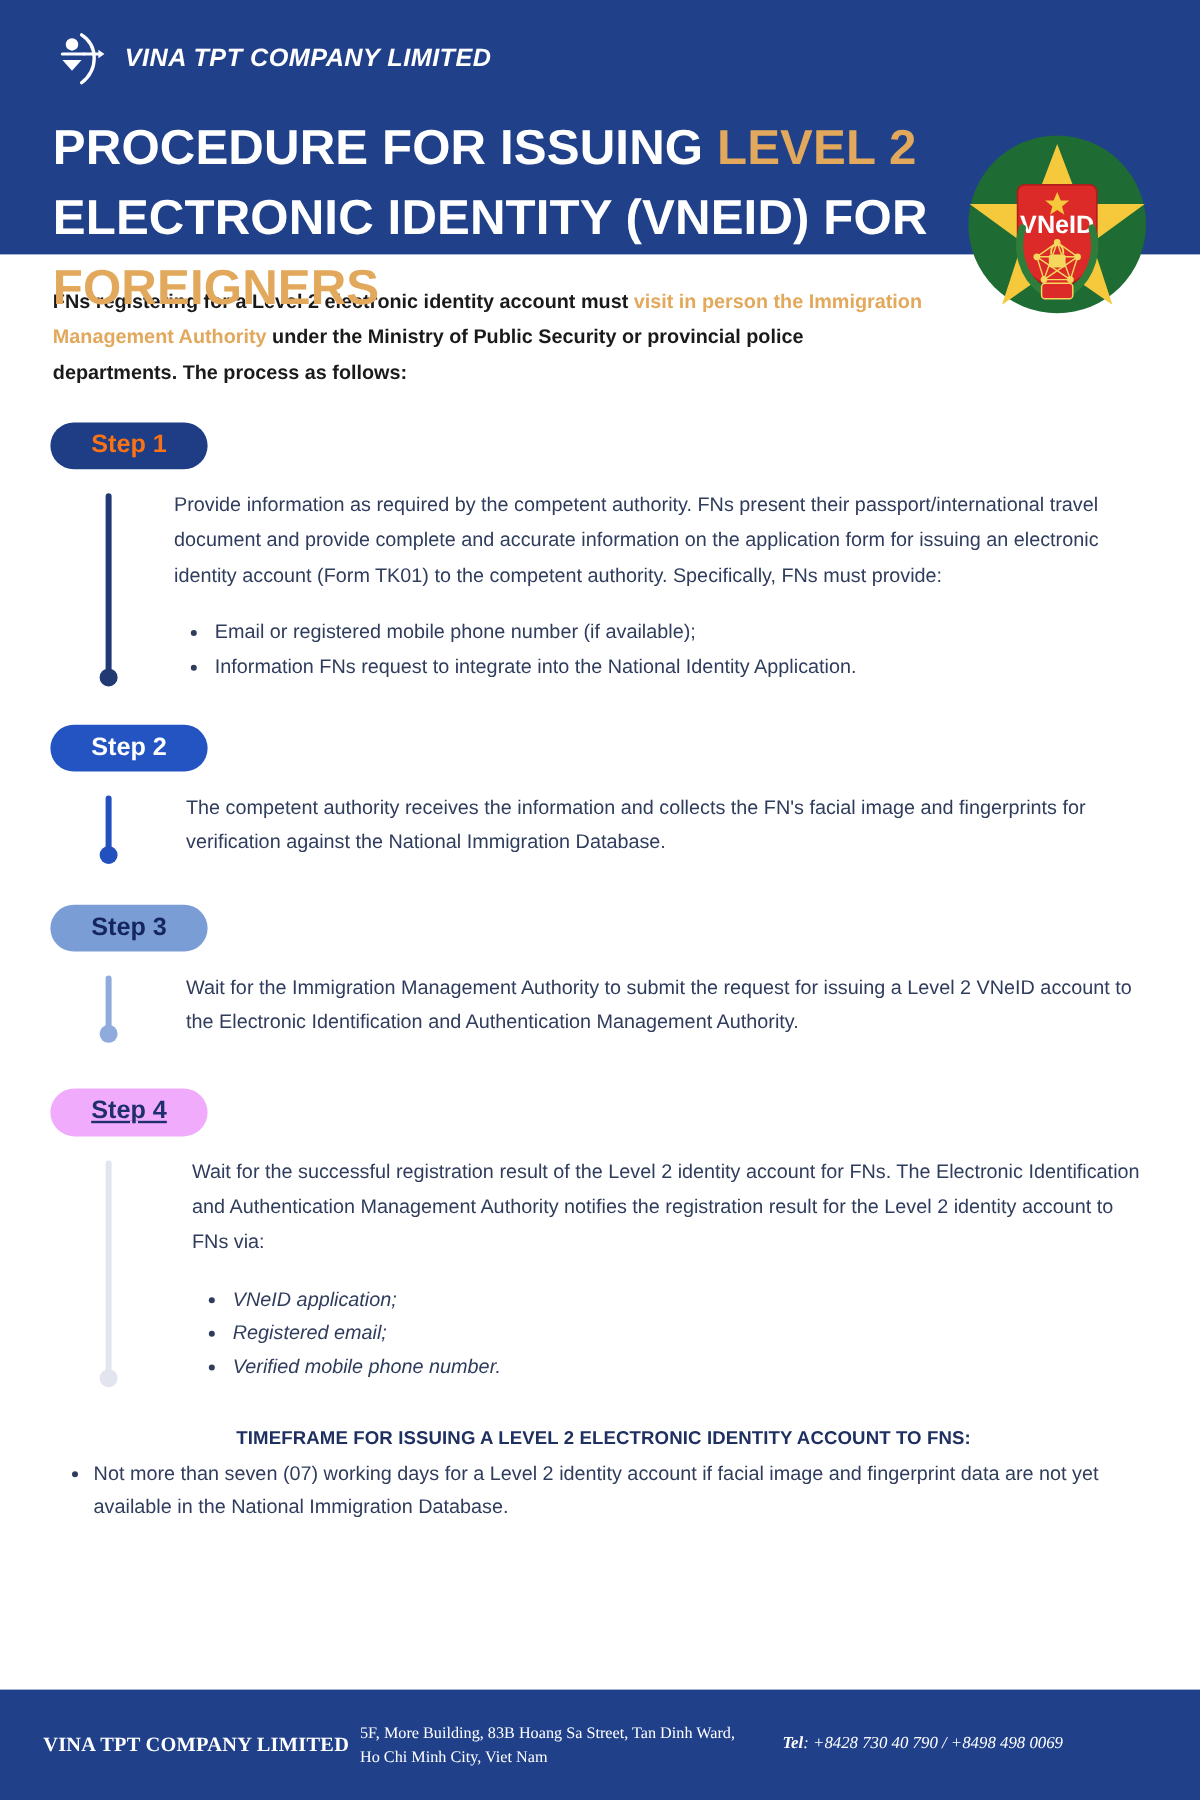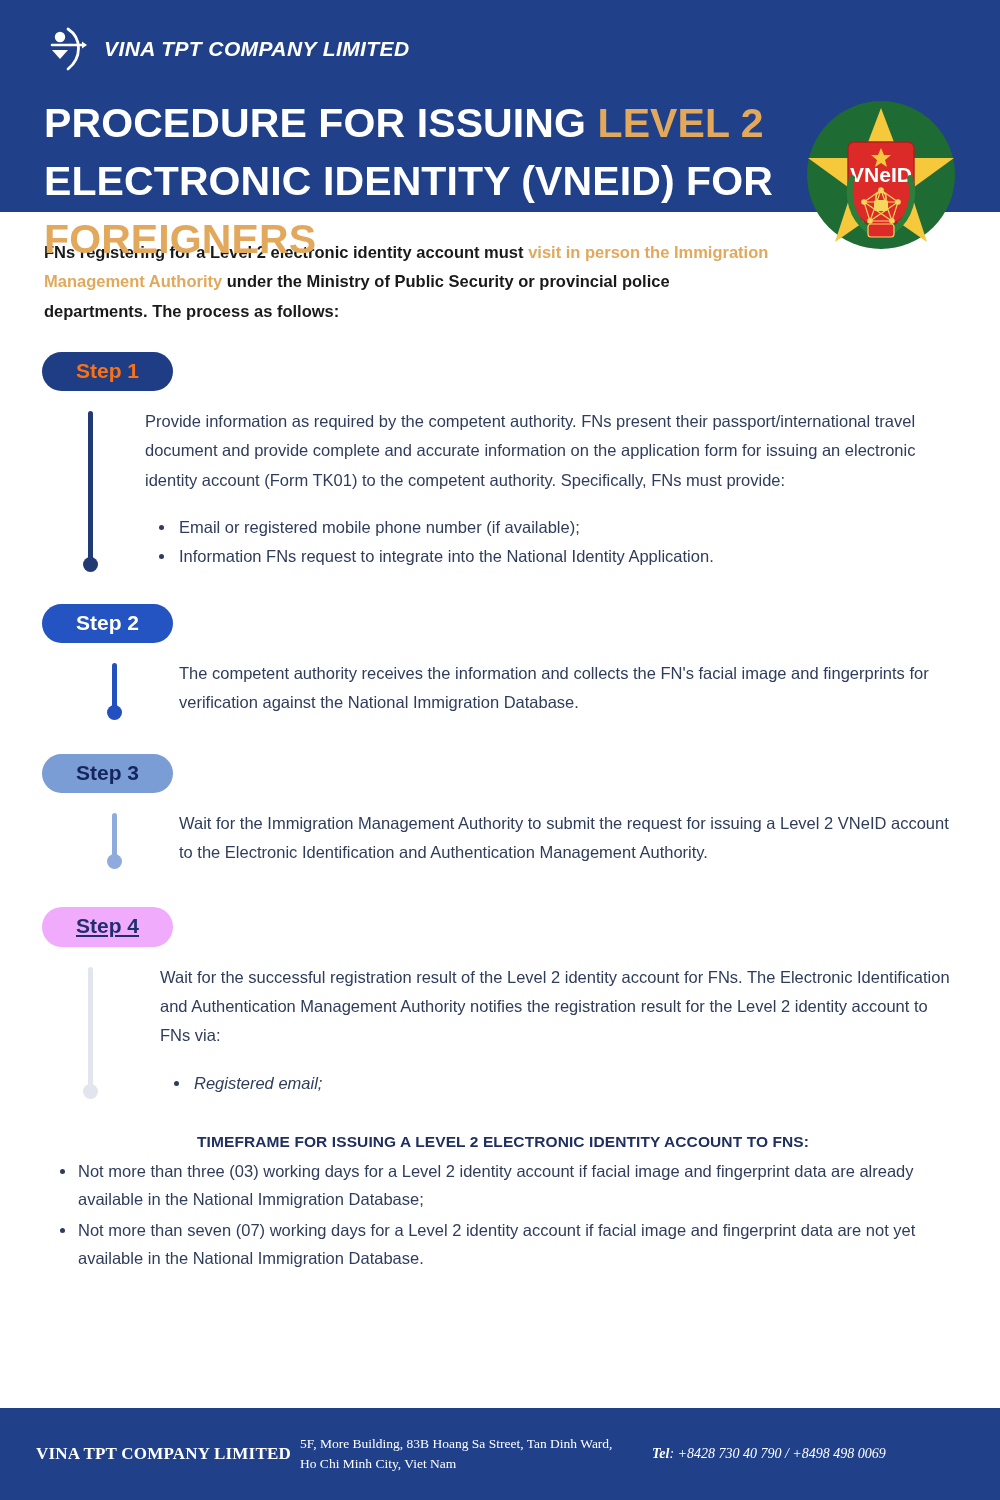--- a/index.html
+++ b/index.html
@@ -51,21 +51,21 @@
     line-height: 1.42;
     letter-spacing: 0.1px;
   }
 
   .accent { color: #E2A85B; }
 
   
   .emblem-wrap {
     position: absolute;
     right: 44px;
-    top: 100px;
+    top: 112px;
     width: 150px;
     height: 150px;
     z-index: 5;
     text-align: right;
   }
   .emblem-wrap svg { display: block; }
 
   
   .intro {
     padding: 26px 230px 0 44px;
@@ -158,21 +158,21 @@
     border-radius: 50%;
     background: #2F3C5C;
   }
   .step-list.italic li { font-style: italic; }
 
   .s1 { margin-top: 0px; }
   .s2 { margin-top: 34px; }
   .s3 { margin-top: 36px; }
   .s4 { margin-top: 40px; }
 
-  .s2 .step-body, .s3 .step-body { padding-left: 155px; margin-left: 24px; }
+  .s2 .step-body, .s3 .step-body { padding-left: 155px; }
   .s4 .step-body { padding-left: 160px; }
 
   
   .timeframe {
     padding: 36px 44px 0 50px;
   }
   .tf-title {
     font-size: 15.5px;
     font-weight: bold;
     color: #1F3060;
@@ -328,30 +328,31 @@
 
   <div class="step-block s4">
     <span class="badge badge-4">Step 4</span>
     <div class="step-body">
       <div class="connector c4">
         <span class="line"></span>
         <span class="dot"></span>
       </div>
       <div class="step-text">Wait for the successful registration result of the Level 2 identity account for FNs. The Electronic Identification and Authentication Management Authority notifies the registration result for the Level 2 identity account to FNs via:</div>
       <ul class="step-list italic">
+        <li>VNeID application;</li>
         <li>Registered email;</li>
+        <li>Verified mobile phone number.</li>
       </ul>
     </div>
   </div>
 </div>
 
 <div class="timeframe">
   <div class="tf-title">TIMEFRAME FOR ISSUING A LEVEL 2 ELECTRONIC IDENTITY ACCOUNT TO FNS:</div>
   <ul class="tf-list">
-    <li>Not more than three (03) working days for a Level 2 identity account if facial image and fingerprint data are already available in the National Immigration Database;</li>
     <li>Not more than seven (07) working days for a Level 2 identity account if facial image and fingerprint data are not yet available in the National Immigration Database.</li>
   </ul>
 </div>
 
 <div class="footer">
   <div class="f-company">VINA TPT COMPANY LIMITED</div>
   <div class="f-address">5F, More Building, 83B Hoang Sa Street, Tan Dinh Ward, Ho Chi Minh City, Viet Nam</div>
   <div class="f-tel">
     <b>Tel</b><span>: +8428 730 40 790 / +8498 498 0069</span>
   </div>

